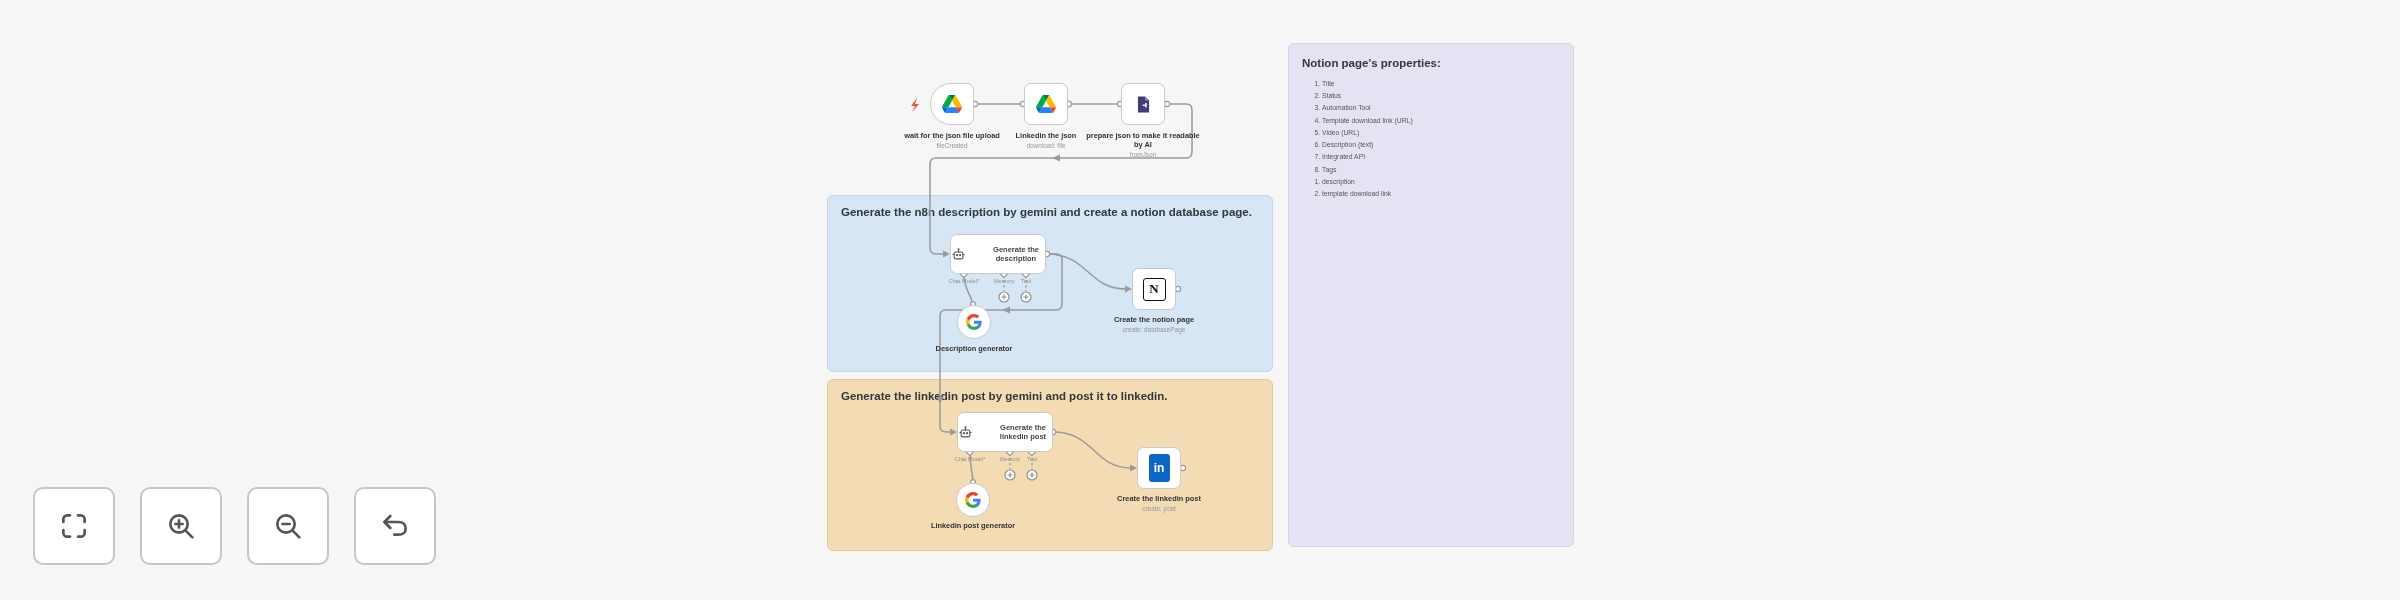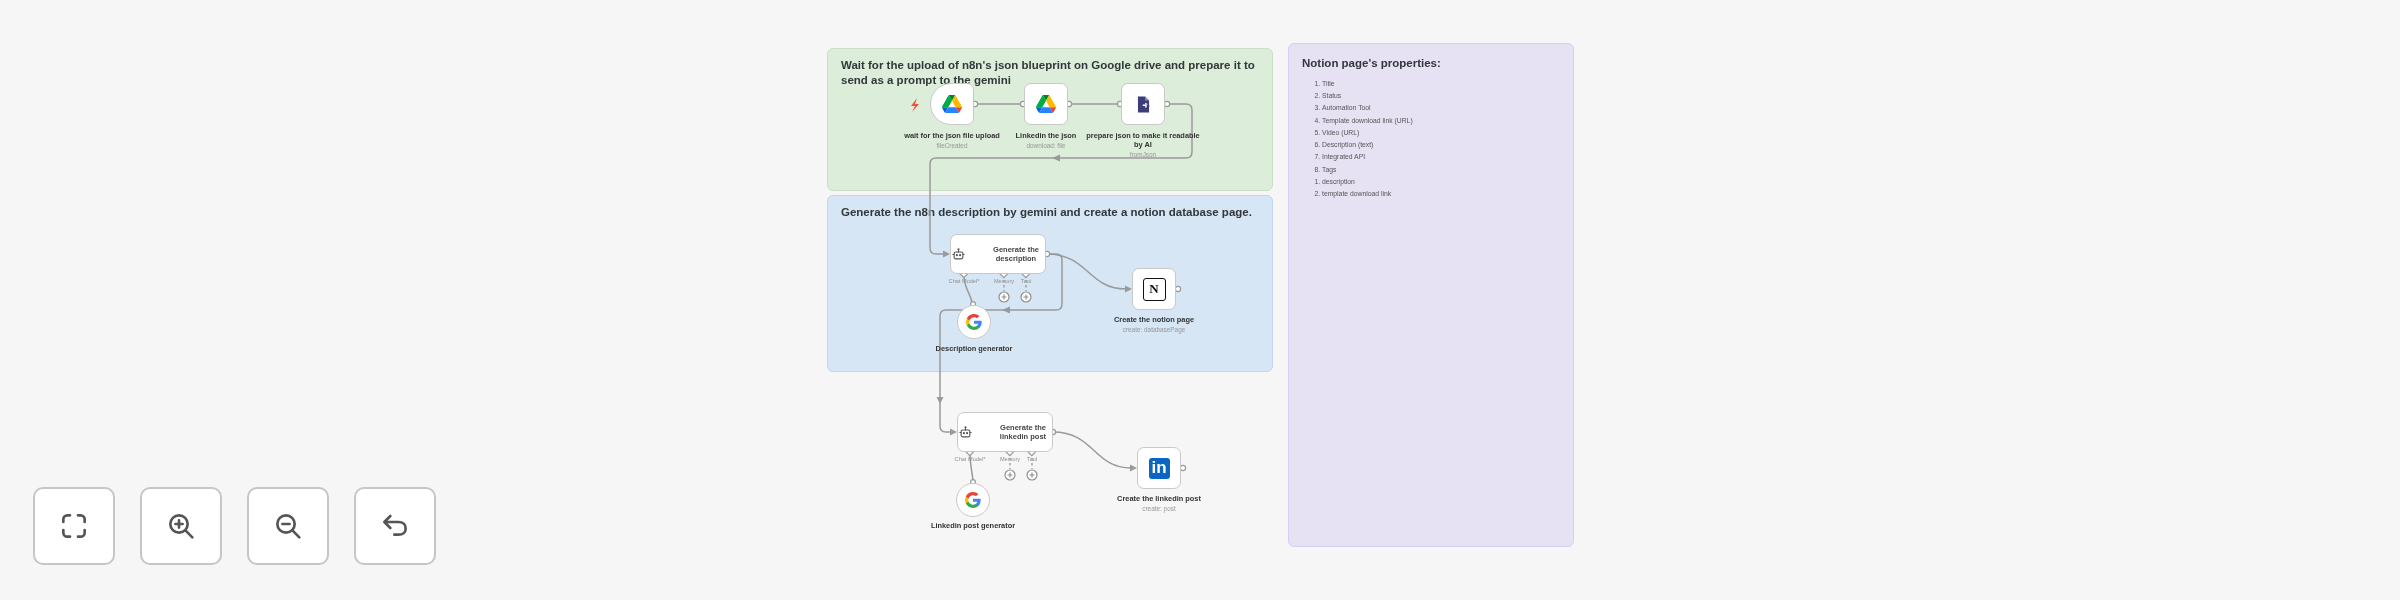--- a/index.html
+++ b/index.html
@@ -24,37 +24,37 @@
   .round{position:absolute;width:34px;height:34px;background:#fff;border:1.6px solid #c9c9c9;
          border-radius:50%;display:flex;align-items:center;justify-content:center;box-sizing:border-box;}
   .nlabel{position:absolute;width:120px;text-align:center;line-height:1.25;}
   .nlabel b{display:block;font-size:7.4px;color:#333;}
   .nlabel .sub{display:block;font-size:6.4px;color:#979797;margin-top:1.5px;}
   .anchor-label{position:absolute;font-size:5.6px;color:#8f8f8f;transform:translateX(-50%);white-space:nowrap;}
   .toolbar{position:absolute;left:33px;top:487px;display:flex;gap:25px;}
   .tbtn{width:82px;height:78px;background:#fff;border:2px solid #c6c6c6;border-radius:10px;
         display:flex;align-items:center;justify-content:center;cursor:pointer;padding:0;}
   .tbtn svg{stroke:#555;fill:none;stroke-width:2;stroke-linecap:round;stroke-linejoin:round;}
-  .li-badge{width:21px;height:21px;background:#0a66c2;border-radius:3px;color:#fff;
-            font-size:17px;font-weight:bold;display:flex;align-items:center;justify-content:center;}
+  .li-badge{width:21px;height:28px;background:#0a66c2;border-radius:3px;color:#fff;
+            font-size:12px;font-weight:bold;display:flex;align-items:center;justify-content:center;}
   .notion-badge{width:21px;height:21px;background:#fff;border:1.6px solid #111;border-radius:3px;color:#111;
             font-family:"Liberation Serif",serif;font-size:13px;font-weight:bold;
             display:flex;align-items:center;justify-content:center;}
   svg.wires{position:absolute;left:0;top:0;}
 </style>
 </head>
 <body>
 
 <div id="canvas">
 
-  <div class="note note-green">
-    <div class="note-title">Wait for the upload of n8n's json blueprint on Google drive and prepare it to send as a prompt to the gemini</div>
-  </div>
   <div class="note note-blue">
     <div class="note-title">Generate the n8n description by gemini and create a notion database page.</div>
+  </div>
+  <div class="note note-orange">
+    <div class="note-title">Generate the linkedin post by gemini and post it to linkedin.</div>
   </div>
   <div class="note note-purple">
     <div class="p-title">Notion page's properties:</div>
     <ol class="p-list">
       <li><span>Title</span></li>
       <li><span>Status</span></li>
       <li><span>Automation Tool</span></li>
       <li><span>Template download link (URL)</span></li>
       <li><span>Video (URL)</span></li>
       <li><span>Description (text)</span></li>

